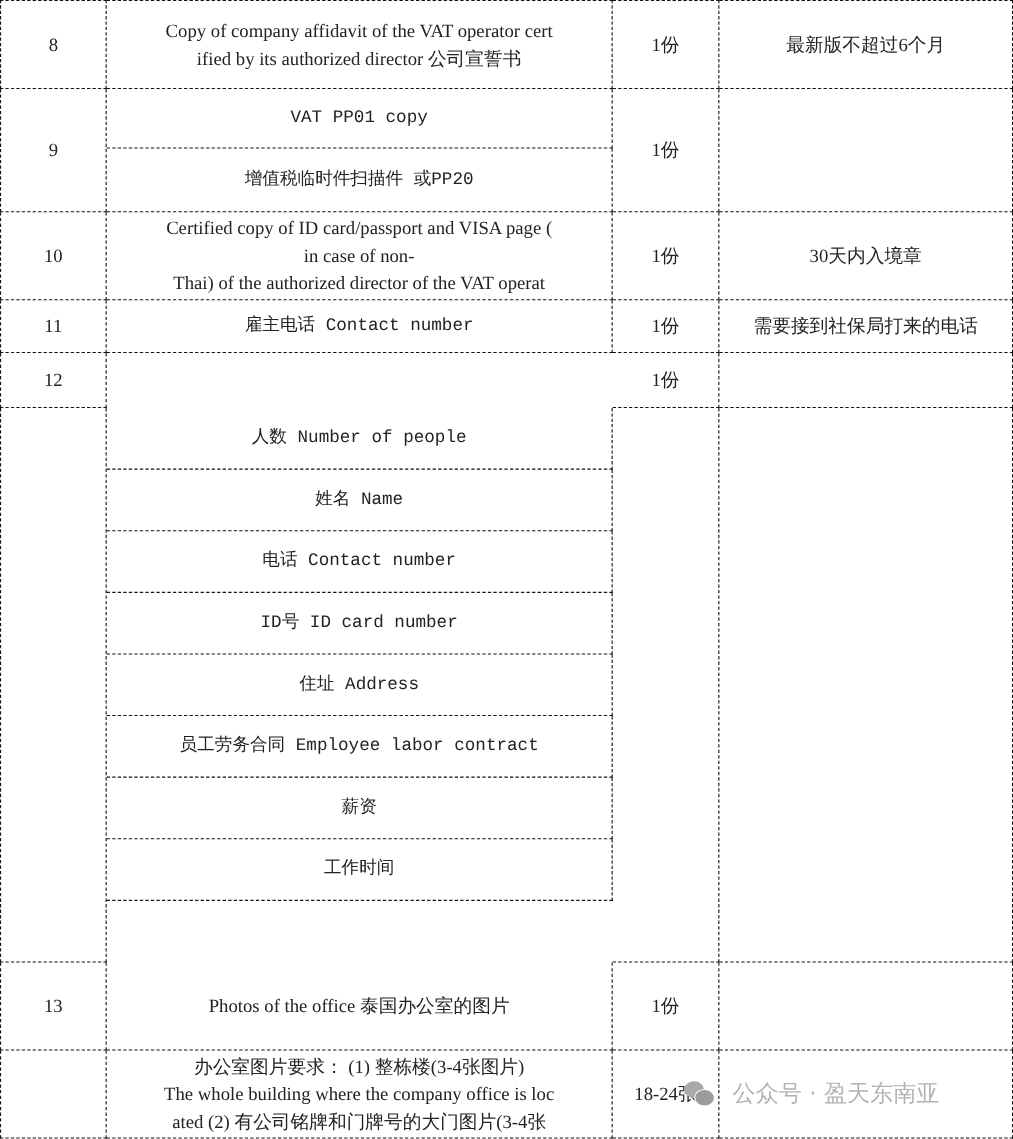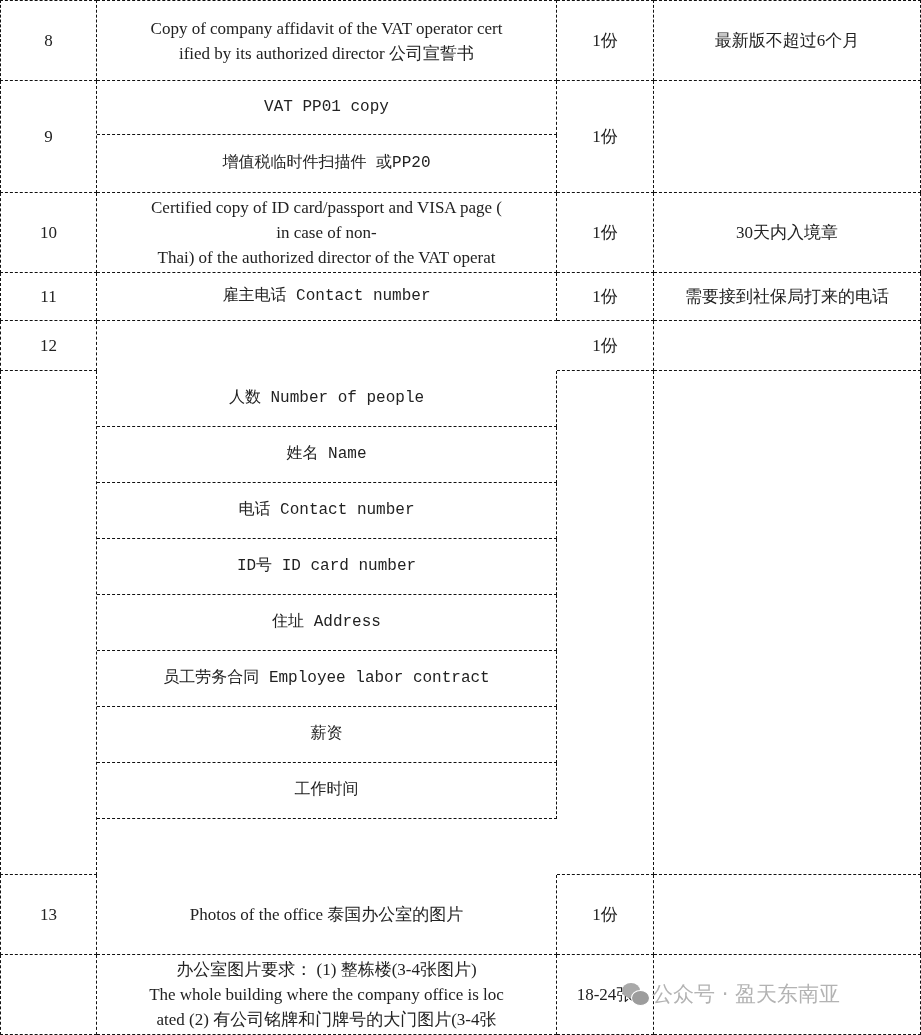--- a/index.html
+++ b/index.html
@@ -8,21 +8,21 @@
   .tbl { position: absolute; left: 0; top: 0; width: 921px; height: 1035px; }
   .cell { position: absolute; box-sizing: border-box; display: flex; align-items: center;
           justify-content: center; text-align: center; font-size: 16px; line-height: 25px;
           border-right: 1px dashed #111; border-bottom: 1px dashed #111; overflow: hidden; }
   .mono { font-family: "Liberation Mono", "DejaVu Sans Mono", monospace; font-size: 16px; }
   .serif { font-family: "Liberation Serif", "DejaVu Serif", serif; font-size: 17px; }
   .wrap { white-space: pre-line; padding: 12px 2px; }
   .lb { border-left: 1px dashed #111; }
   .tb { border-top: 1px dashed #111; }
   .watermark { position: absolute; left: 622px; top: 980px; display: flex; align-items: center;
-               gap: 4px; color: #b3b3b3; font-family: "DejaVu Sans", sans-serif; font-size: 21px;
+               gap: 18px; color: #b3b3b3; font-family: "DejaVu Sans", sans-serif; font-size: 21px;
                pointer-events: none; }
   .wm-icon { width: 26px; height: 22px; position: relative; }
   .wm-icon .b1 { position: absolute; left: 0; top: 0; width: 18px; height: 15px; border-radius: 50%; background: #a9a9a9; }
   .wm-icon .b2 { position: absolute; left: 9px; top: 7px; width: 17px; height: 14px; border-radius: 50%; background: #9c9c9c; border: 1px solid #fff; }
 </style>
 </head>
 <body>
 
 <div class="tbl">
 

